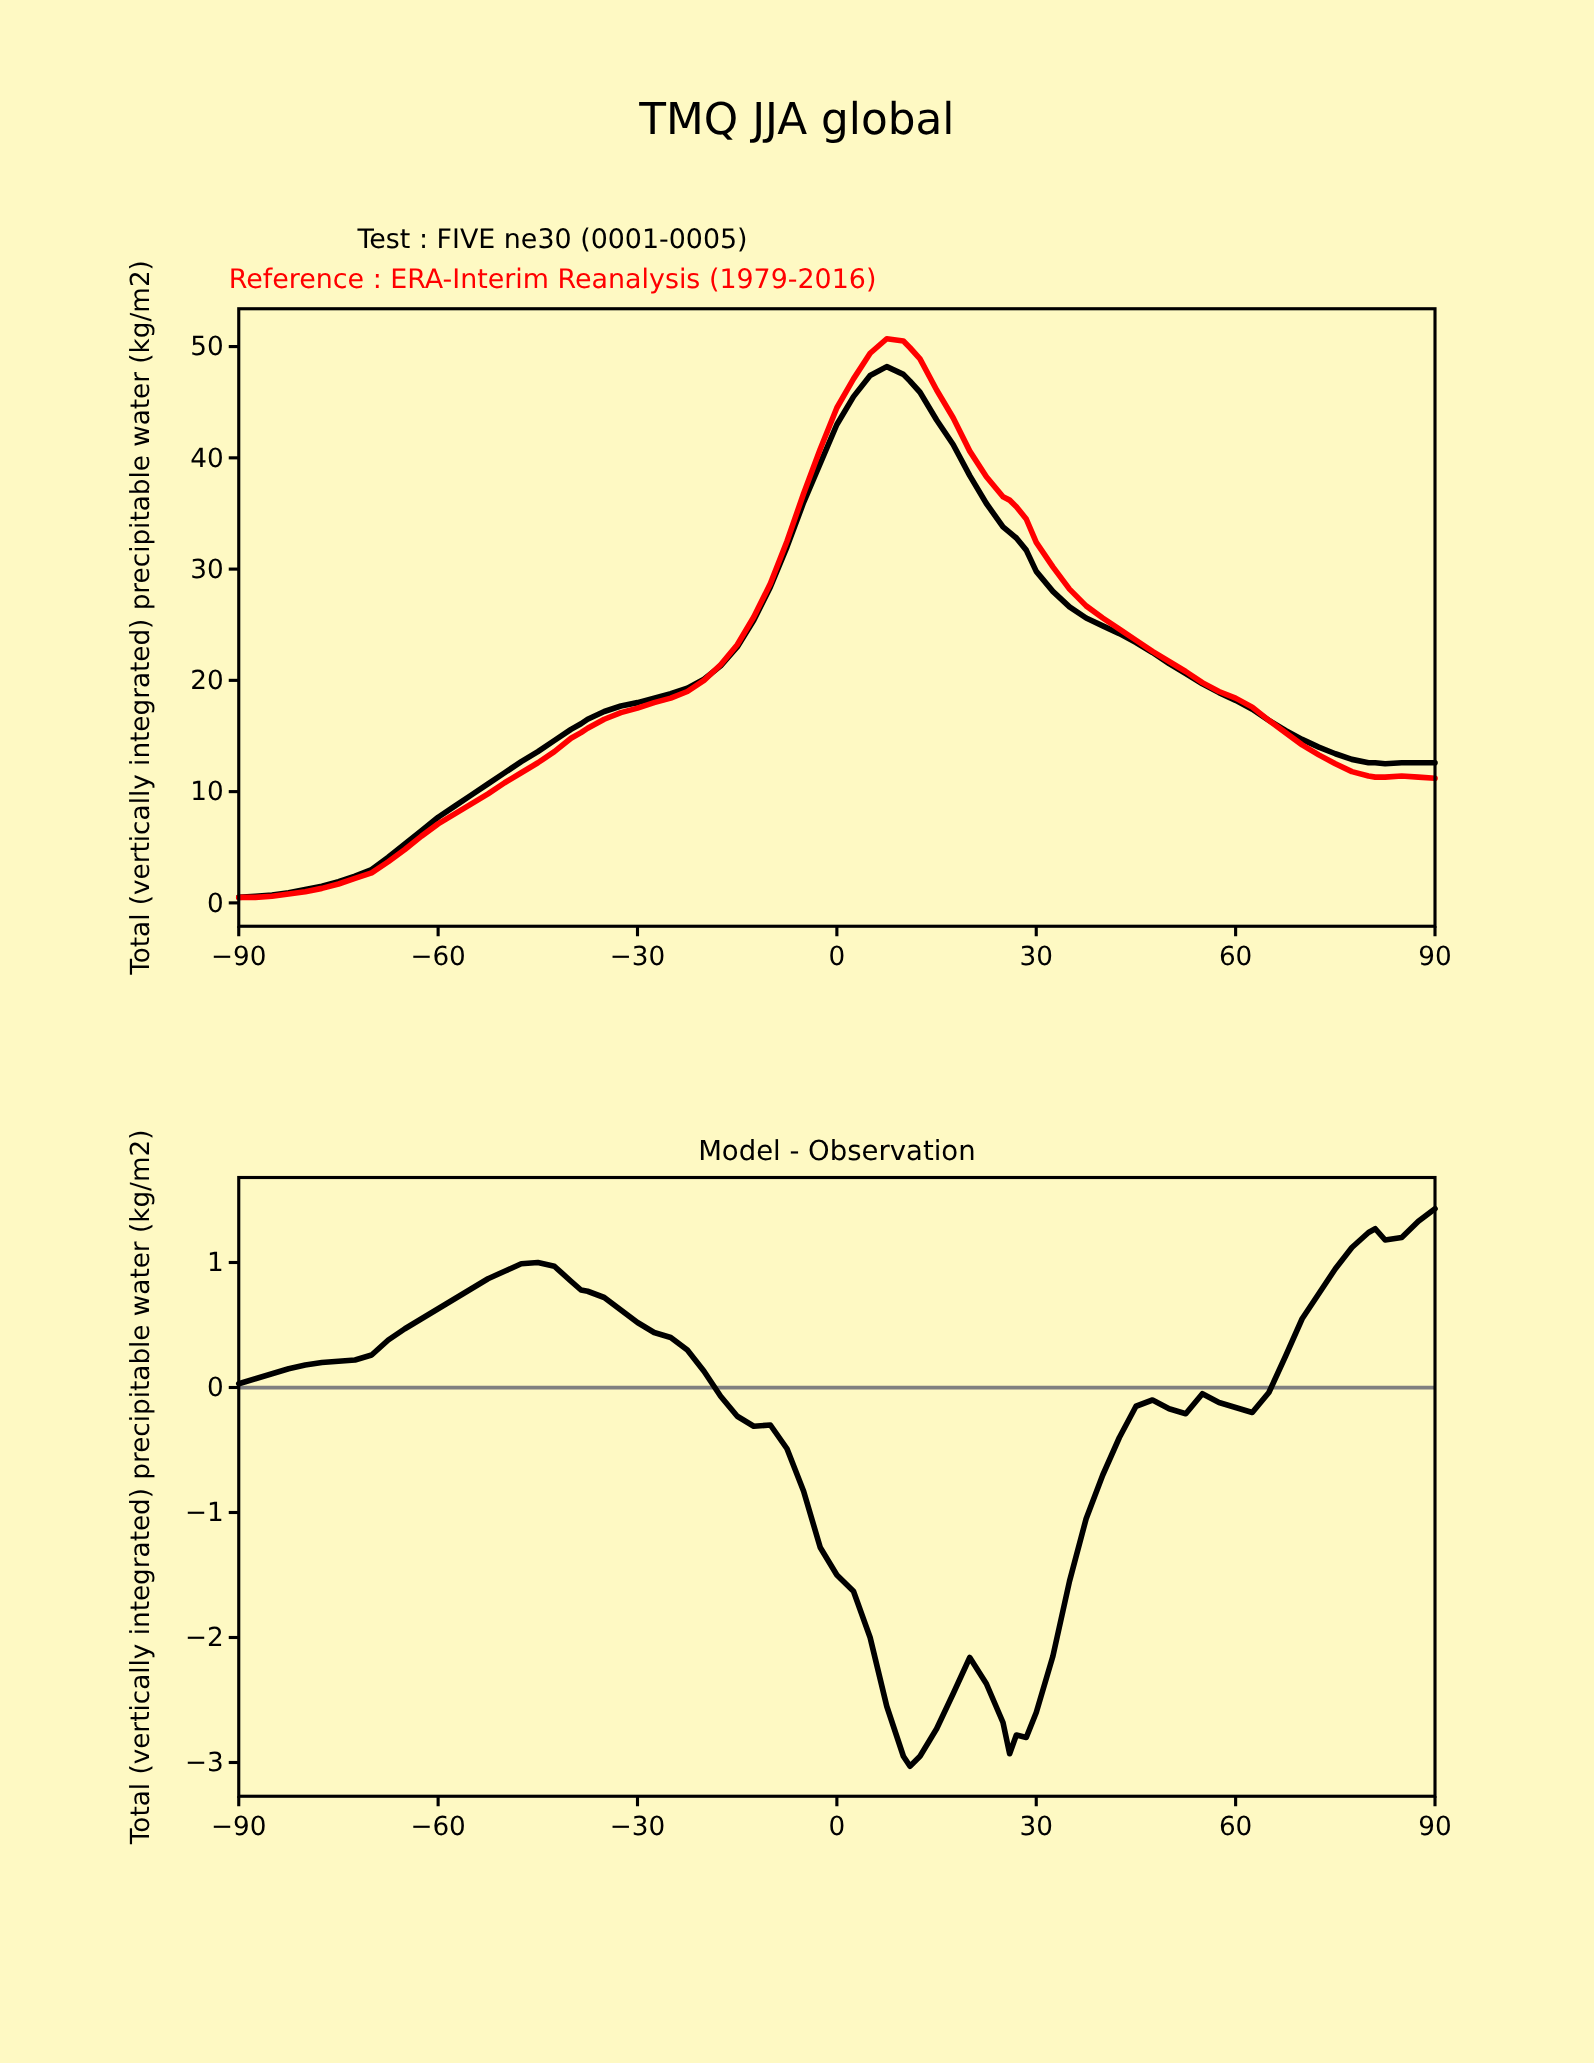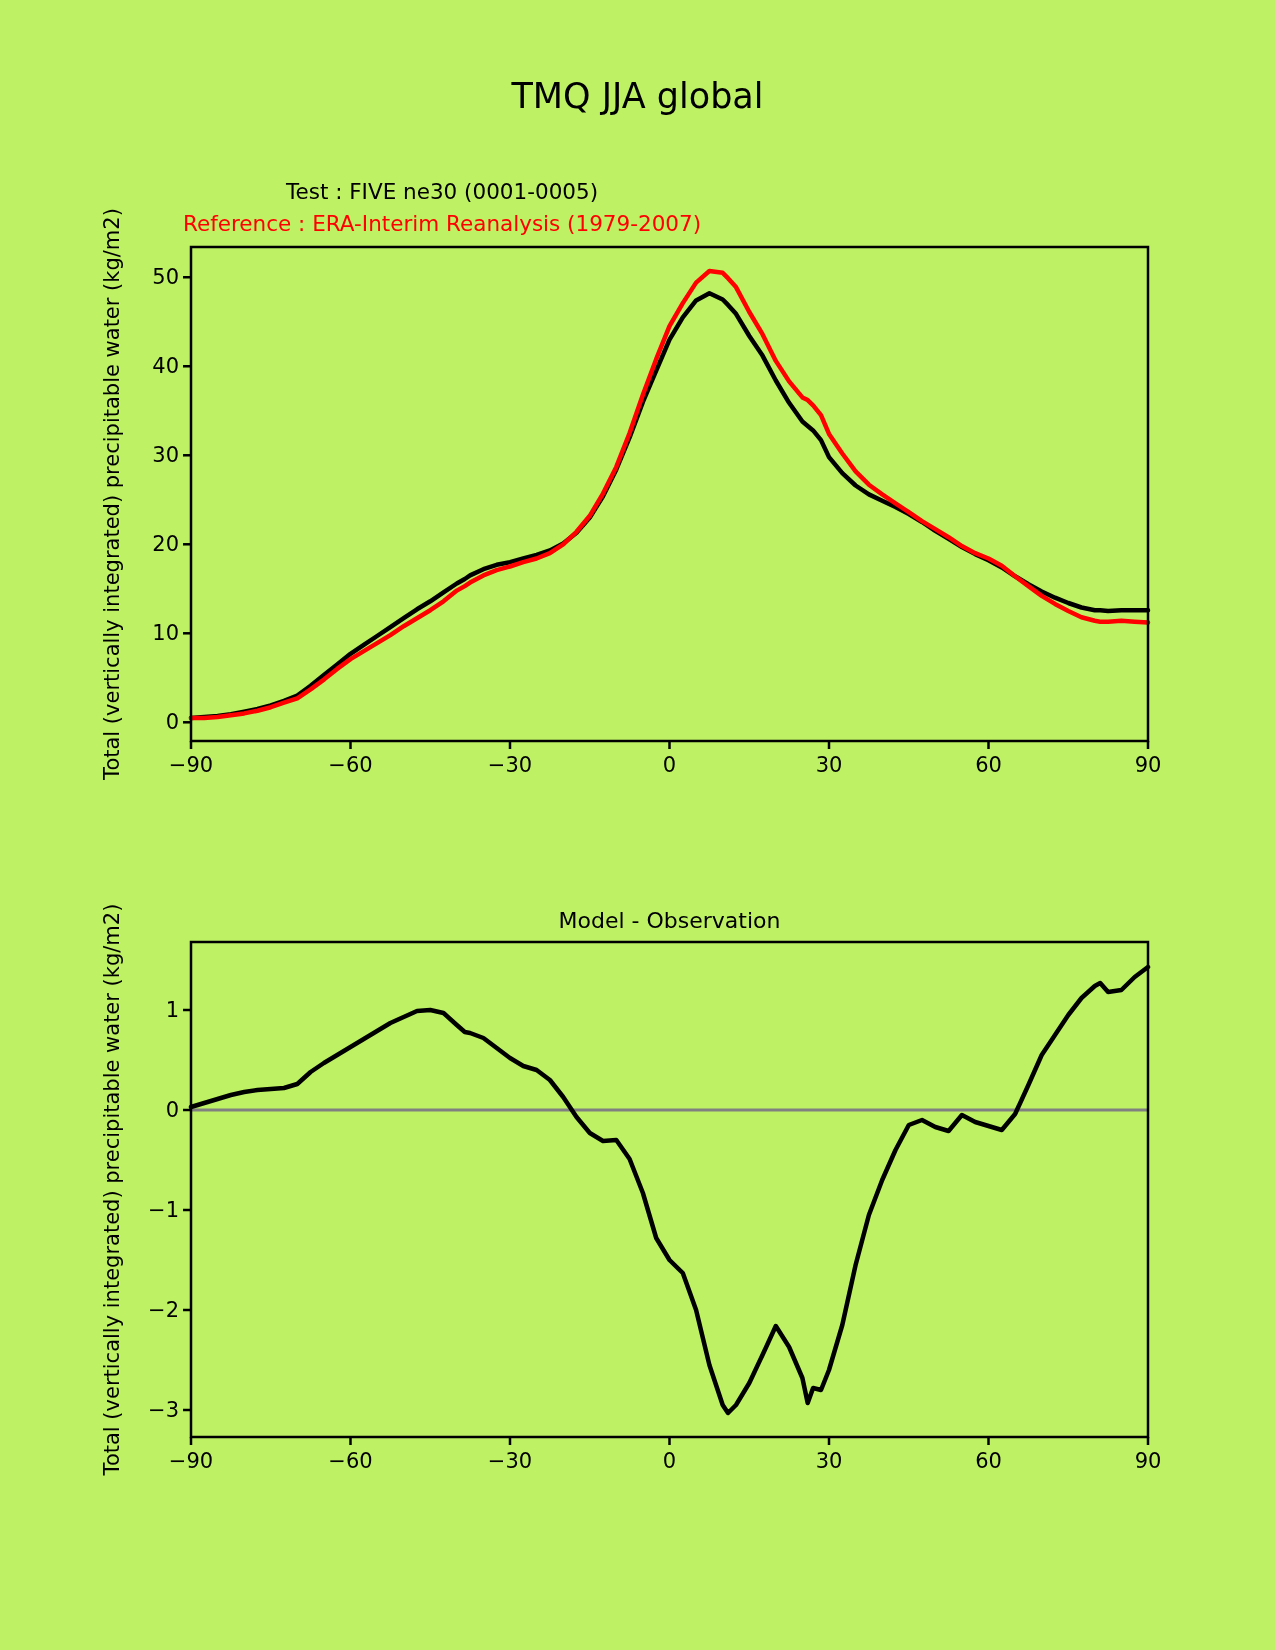--- a/index.html
+++ b/index.html
@@ -5,21 +5,21 @@
   html, body {
     margin: 0;
     padding: 0;
     background: #ffffff;
     font-family: "DejaVu Sans", "Liberation Sans", sans-serif;
   }
   .figure {
     position: relative;
     width: 1275px;
     height: 1650px;
-    background: #bef264;
+    background: #fef9c3;
     overflow: hidden;
   }
   .suptitle {
     position: absolute;
     top: 76px;
     left: 0;
     width: 1275px;
     text-align: center;
     font-size: 35px;
     color: #000000;
@@ -38,21 +38,21 @@
     left: 0;
   }
 </style>
 </head>
 <body>
 
 <div class="figure">
   <div class="suptitle">TMQ JJA global</div>
   <div class="legend">
     <div class="legend-line" id="legend-test" style="color: rgb(0, 0, 0); text-align: center;">Test : FIVE ne30 (0001-0005)</div>
-    <div class="legend-line" id="legend-ref" style="color: rgb(255, 0, 0);">Reference : ERA-Interim Reanalysis (1979-2007)</div>
+    <div class="legend-line" id="legend-ref" style="color: rgb(255, 0, 0);">Reference : ERA-Interim Reanalysis (1979-2016)</div>
   </div>
   <svg id="figure-svg" width="1275" height="1650" viewBox="0 0 1275 1650">
       <polyline points="191.0,717.9 204.3,717.0 217.6,716.1 230.9,714.3 244.2,711.6 257.5,709.0 270.8,705.4 284.0,700.9 297.3,695.6 310.6,685.8 323.9,675.1 337.2,664.5 350.5,653.8 363.8,644.9 377.1,636.0 390.4,627.1 403.7,618.2 417.0,609.3 430.3,601.3 443.5,592.4 456.8,583.5 464.8,579.0 470.1,575.4 483.4,569.2 496.7,564.8 510.0,562.1 523.3,558.5 536.6,555.0 549.9,550.5 563.2,543.4 576.5,532.7 589.8,517.6 603.0,496.2 616.3,469.5 629.6,437.5 642.9,401.9 656.2,370.7 669.5,339.6 682.8,317.3 696.1,300.4 709.4,293.3 722.7,299.5 728.0,304.9 736.0,313.8 749.3,336.0 762.5,355.6 775.8,380.5 789.1,402.8 802.4,421.5 807.7,425.9 813.1,430.4 821.0,440.1 829.0,457.1 842.3,473.1 855.6,485.5 868.9,494.4 882.2,500.7 895.5,506.9 908.8,514.0 922.0,522.0 935.3,530.9 948.6,538.9 961.9,547.0 975.2,554.1 988.5,560.3 1001.8,567.4 1015.1,576.3 1028.4,584.3 1041.7,591.5 1055.0,597.7 1068.3,603.0 1081.5,607.5 1094.8,610.2 1100.2,610.2 1108.1,611.0 1121.4,610.2 1134.7,610.2 1148.0,610.2" fill="none" stroke="#000000" stroke-width="4.5" stroke-linejoin="round" stroke-linecap="round"></polyline>
       <polyline points="191.0,717.9 204.3,717.9 217.6,717.0 230.9,715.2 244.2,713.4 257.5,710.7 270.8,707.2 284.0,702.7 297.3,698.3 310.6,689.4 323.9,679.6 337.2,668.9 350.5,659.1 363.8,651.1 377.1,643.1 390.4,635.1 403.7,626.2 417.0,618.2 430.3,610.2 443.5,601.3 456.8,590.6 464.8,586.1 470.1,582.6 483.4,575.4 496.7,570.1 510.0,566.5 523.3,562.1 536.6,558.5 549.9,553.2 563.2,544.3 576.5,531.8 589.8,515.8 603.0,493.6 616.3,466.9 629.6,433.0 642.9,394.8 656.2,359.2 669.5,326.2 682.8,303.1 696.1,282.6 709.4,271.0 722.7,272.8 728.0,278.2 736.0,287.1 749.3,312.0 762.5,334.2 775.8,360.9 789.1,381.4 802.4,397.4 807.7,400.1 813.1,405.4 821.0,415.2 829.0,433.9 842.3,453.5 855.6,471.3 868.9,484.7 882.2,494.4 895.5,503.3 908.8,512.2 922.0,521.1 935.3,529.2 948.6,537.2 961.9,546.1 975.2,553.2 988.5,558.5 1001.8,565.7 1015.1,576.3 1028.4,586.1 1041.7,595.9 1055.0,603.9 1068.3,611.0 1081.5,617.3 1094.8,620.8 1100.2,621.7 1108.1,621.7 1121.4,620.8 1134.7,621.7 1148.0,622.6" fill="none" stroke="#ff0000" stroke-width="4.5" stroke-linejoin="round" stroke-linecap="round"></polyline>
       <line x1="191" y1="741" x2="191" y2="749" stroke="#000" stroke-width="2.5"></line>
       <text x="191" y="772" text-anchor="middle" font-size="21" fill="#000000" font-family="&quot;DejaVu Sans&quot;, &quot;Liberation Sans&quot;, sans-serif">−90</text>
       <line x1="350.5" y1="741" x2="350.5" y2="749" stroke="#000" stroke-width="2.5"></line>
       <text x="350.5" y="772" text-anchor="middle" font-size="21" fill="#000000" font-family="&quot;DejaVu Sans&quot;, &quot;Liberation Sans&quot;, sans-serif">−60</text>
       <line x1="510" y1="741" x2="510" y2="749" stroke="#000" stroke-width="2.5"></line>
       <text x="510" y="772" text-anchor="middle" font-size="21" fill="#000000" font-family="&quot;DejaVu Sans&quot;, &quot;Liberation Sans&quot;, sans-serif">−30</text>

